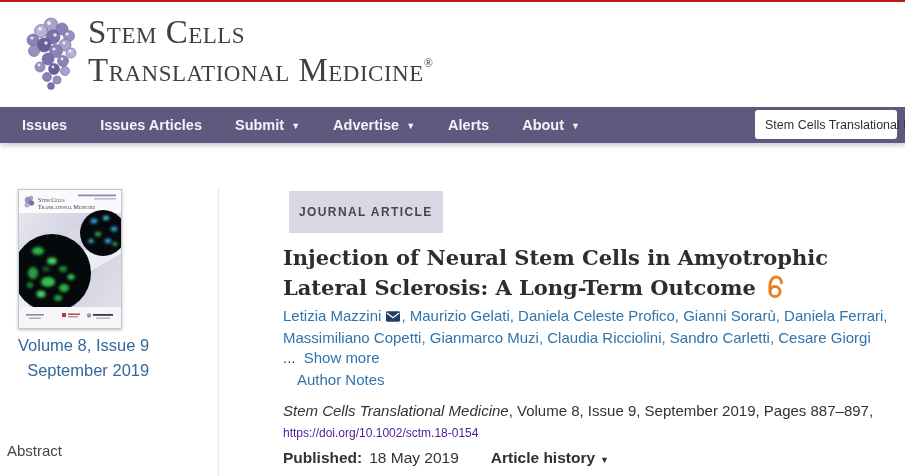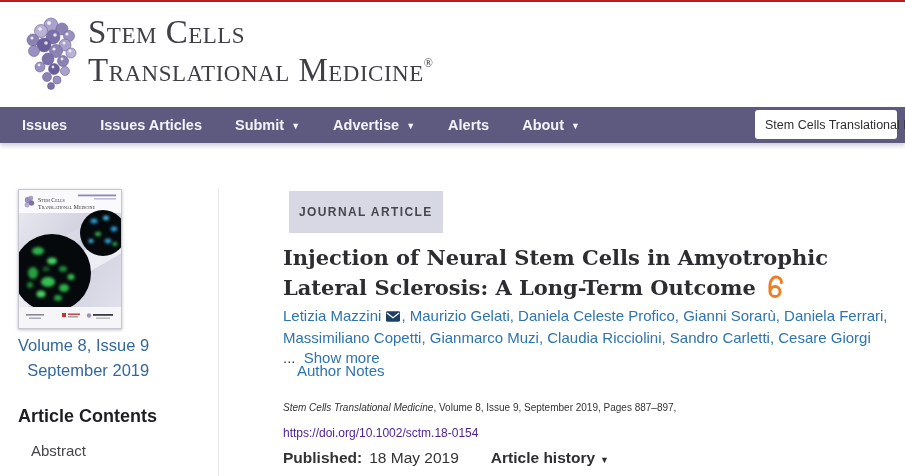--- a/index.html
+++ b/index.html
@@ -21,37 +21,37 @@
   .journal-select{position:absolute;right:8px;top:3px;width:142px;height:29px;background:#ffffff;border-radius:3px;
                   display:flex;align-items:center;justify-content:space-between;padding:0 9px 0 10px;box-sizing:border-box;cursor:pointer;}
   .journal-select .val{font-size:12.5px;color:#2f2f33;white-space:nowrap;}
 
   
   .sidebar-divider{position:absolute;left:218px;top:186px;width:1px;height:290px;background:#e7e7ec;}
   .cover{position:absolute;left:18px;top:187px;width:104px;height:140px;box-shadow:0 1px 3px rgba(40,40,60,.3);cursor:pointer;}
   .issue-links{position:absolute;left:18px;top:331px;font-size:16.5px;color:#34689d;line-height:24.5px;text-align:right;}
   .issue-link{cursor:pointer;}
   .contents-heading{position:absolute;left:18px;top:404px;font-size:18px;font-weight:700;color:#1f1f23;}
-  .contents-items{position:absolute;left:31px;top:438px;font-size:15px;color:#45454a;line-height:22px;}
+  .contents-items{position:absolute;left:7px;top:438px;font-size:15px;color:#45454a;line-height:22px;}
   .contents-item{cursor:pointer;}
 
   
   .badge{position:absolute;left:283px;top:189px;background:#d8d8e5;color:#46464f;font-size:12px;
          letter-spacing:1.4px;padding:14px 10px;font-weight:600;margin-left:6px;}
   .title{position:absolute;left:283px;top:210px;font-family:"DejaVu Serif",serif;font-size:21px;
          line-height:30.5px;font-weight:700;color:#2d2d31;white-space:nowrap;}
   .oa-icon{margin-left:9px;vertical-align:-4px;}
   .authors{position:absolute;left:283px;top:303px;font-size:15px;line-height:22px;color:#2e74ad;width:645px;}
   .author-link{cursor:pointer;}
   .env-icon{margin:0 1px -1px 5px;cursor:pointer;}
   .show-more{position:absolute;left:283px;top:347px;font-size:15px;}
   .show-more .dots{color:#3c3c40;}
   .show-more .label{color:#2e74ad;cursor:pointer;margin-left:4px;}
-  .author-notes{position:absolute;left:297px;top:360px;font-size:15px;color:#2e74ad;cursor:pointer;}
-  .citation{position:absolute;left:283px;top:400px;font-size:10px;color:#333;white-space:nowrap;}
+  .author-notes{position:absolute;left:297px;top:369px;font-size:15px;color:#2e74ad;cursor:pointer;}
+  .citation{position:absolute;left:283px;top:400px;font-size:15px;color:#333;white-space:nowrap;}
   .citation .journal{font-style:italic;}
   .doi{position:absolute;left:283px;top:424px;font-size:12px;color:#4c1d95;cursor:pointer;}
   .pubrow{position:absolute;left:283px;top:447px;font-size:15.5px;color:#333;display:flex;align-items:baseline;}
   .pub-label{font-weight:700;}
   .pub-date{margin-left:7px;}
   .hist{font-weight:700;margin-left:32px;cursor:pointer;color:#2f2f33;}
   .hist .caret{font-size:9px;margin-left:5px;}
   .cover-text{font-family:"Liberation Serif",serif;font-variant:small-caps;fill:#2f2f3a;}
 </style>
 </head>
@@ -197,21 +197,20 @@
           <rect x="78" y="128.6" width="14" height="1.1" fill="#a3a3ae"></rect>
       </g>
       <rect x="0.5" y="0.5" width="103" height="139" fill="none" stroke="#c6c6d2"></rect>
     </svg>
   </div>
 
   <div class="issue-links" id="issue-links">
       <div class="issue-link">Volume 8, Issue 9</div>
       <div class="issue-link">September 2019</div>
     </div>
-  <div class="contents-heading">Article Contents</div>
   <div class="contents-items" id="contents-items">
       <div class="contents-item">Abstract</div>
     </div>
 
   <div class="badge">JOURNAL ARTICLE</div>
   <h1 class="title" id="article-title" style="margin:0;"><br><span>Injection of Neural Stem Cells in Amyotrophic</span><br><span>Lateral Sclerosis: A Long-Term Outcome</span><svg id="tpl-oa" class="oa-icon" width="20" height="25" viewBox="0 0 26 31">
       <circle cx="13" cy="22" r="6.6" fill="none" stroke="#ee7d22" stroke-width="3.8"></circle>
       <path d="M6.6 20.5 C 5 8.5 10 2.8 14.5 3.1 C 18.8 3.4 21.6 6.8 21.4 10.6" fill="none" stroke="#ee7d22" stroke-width="3.8" stroke-linecap="round"></path>
     </svg></h1>
 

